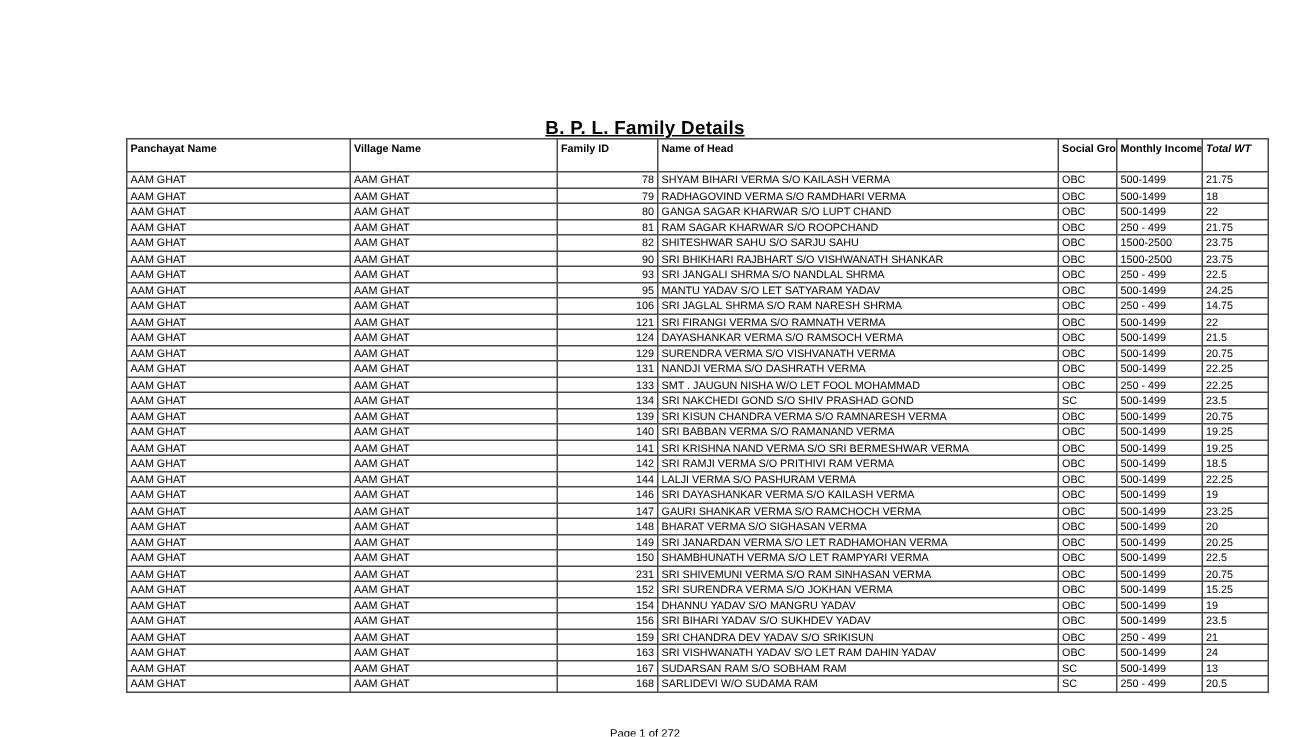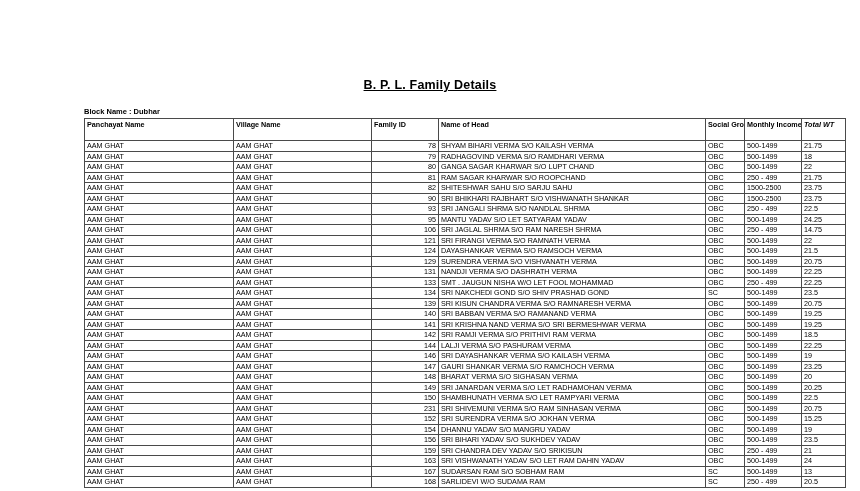--- a/index.html
+++ b/index.html
@@ -87,21 +87,20 @@
     padding-top: 22px;
   }
 </style>
 </head>
 <body>
 
 <div class="page">
 
   <h1 class="report-title">B. P. L. Family Details</h1>
 
-  <div class="block-name">Block Name : Dubhar</div>
 
   <div class="table-wrap">
     <table class="bpl">
       <thead>
         <tr>
           <th class="c-panchayat">Panchayat Name</th>
           <th class="c-village">Village Name</th>
           <th class="c-familyid">Family ID</th>
           <th class="c-name">Name of Head</th>
           <th class="c-social">Social Group</th>

